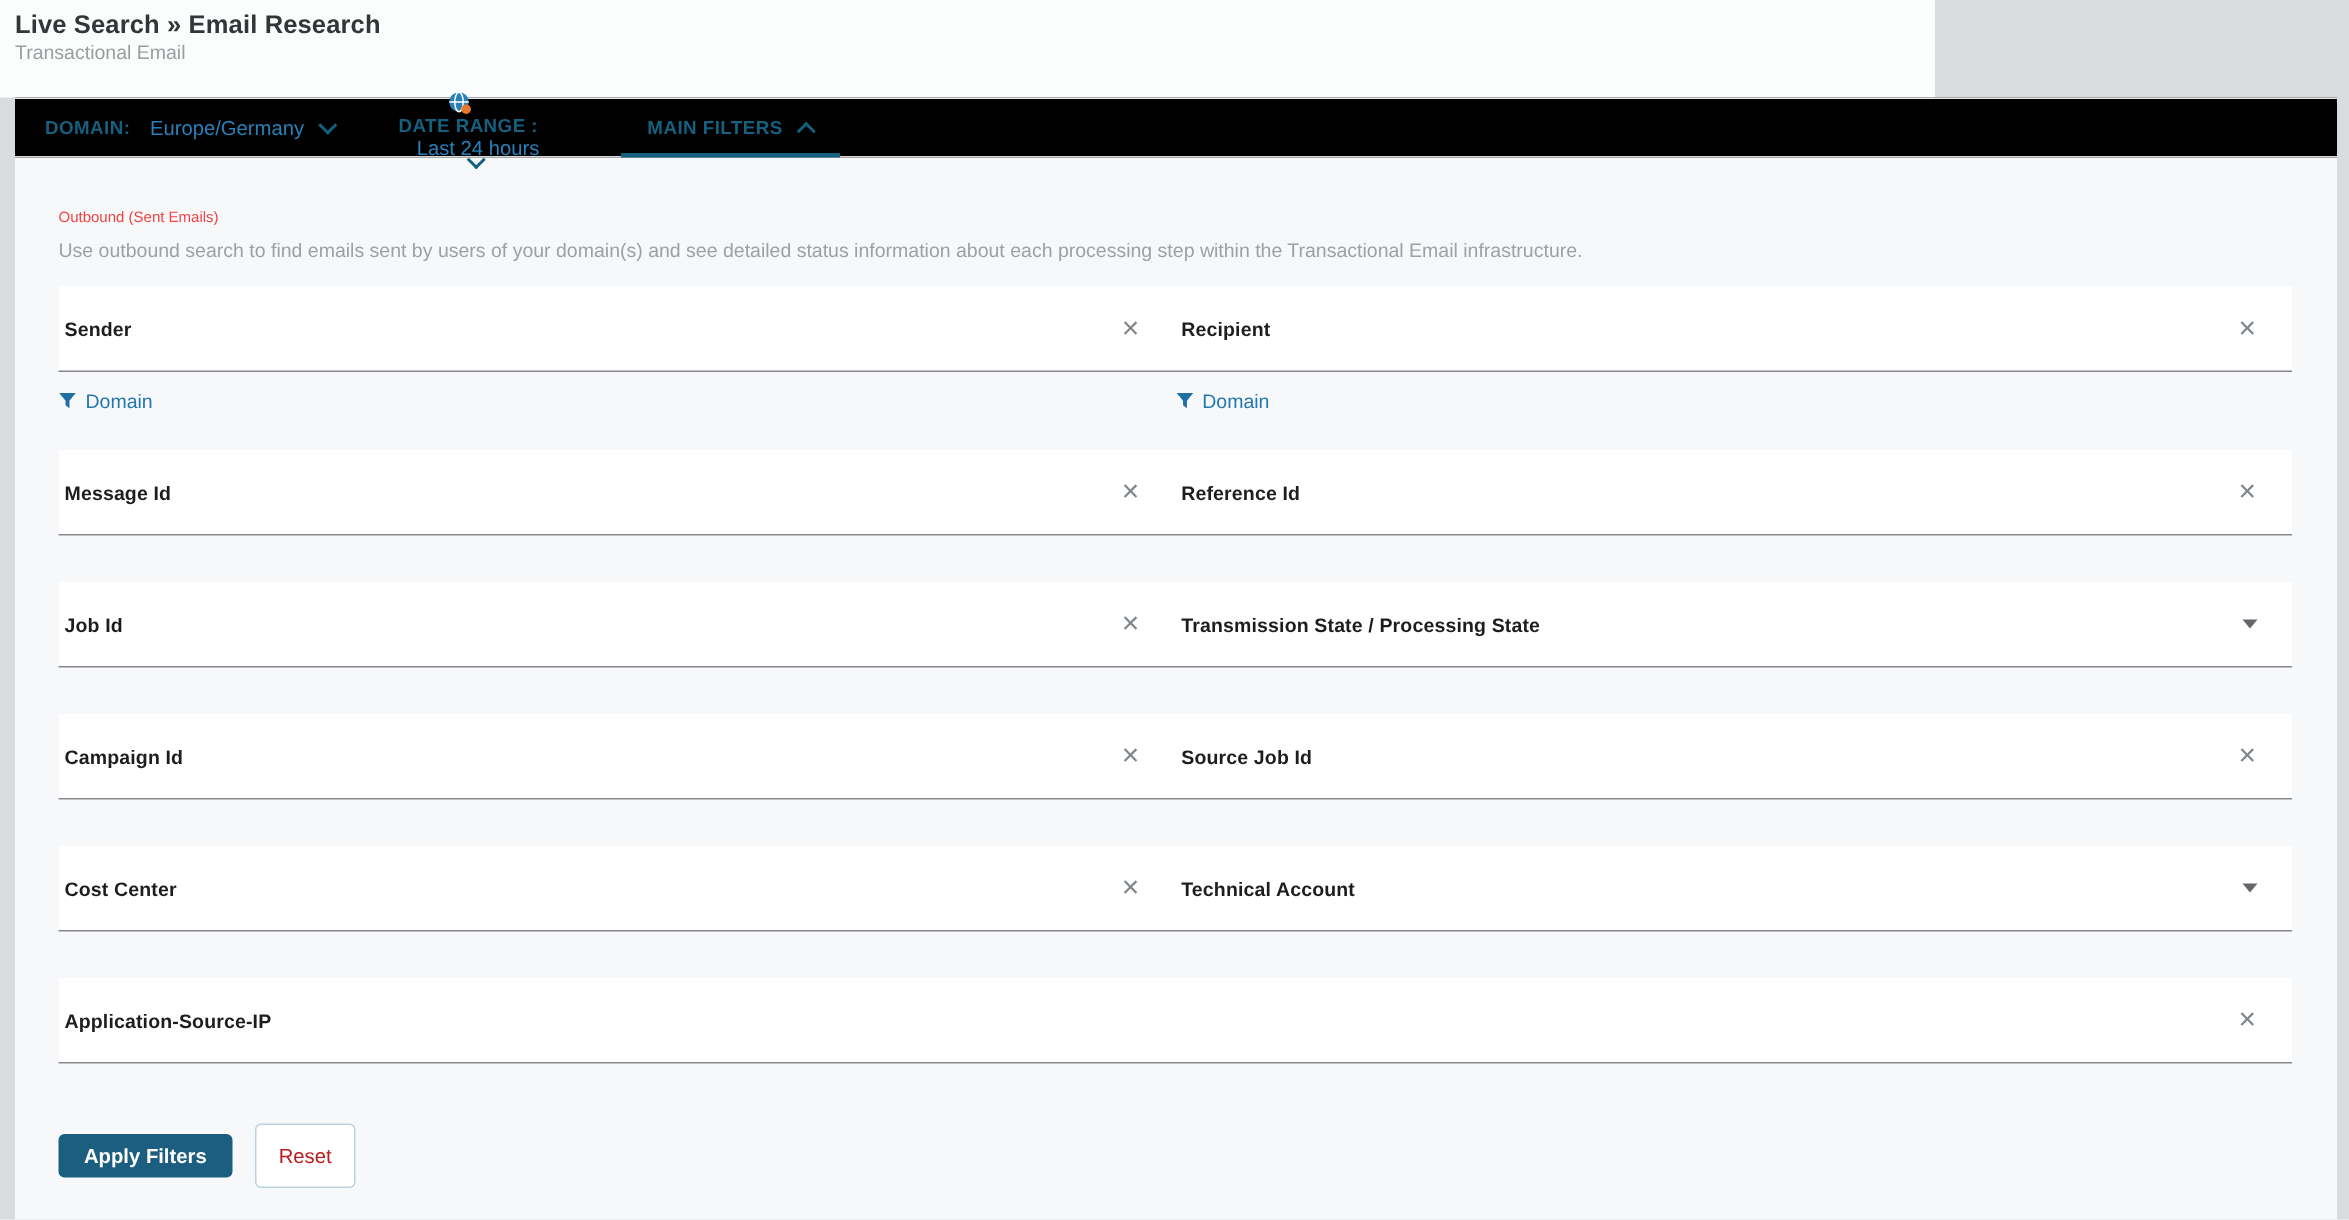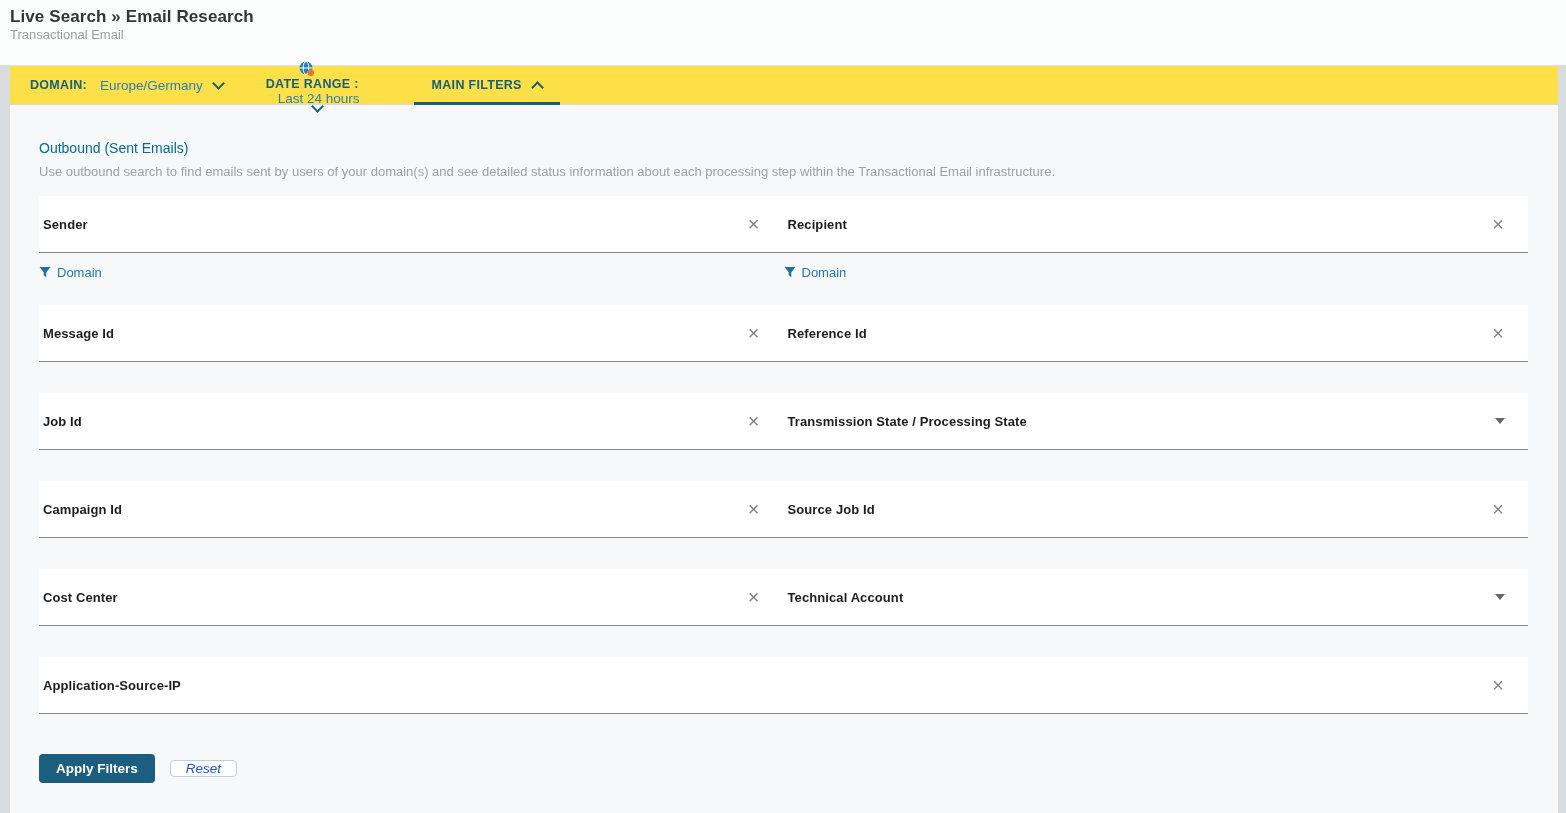--- a/index.html
+++ b/index.html
@@ -4,29 +4,29 @@
 <style>
   html,body{margin:0;padding:0;}
   body{
     width:1566px;height:813px;position:relative;overflow:hidden;
     background:#d9dcdf;
     font-family:"Liberation Sans",sans-serif;
     -webkit-font-smoothing:antialiased;
   }
   
   .page-header{
-    position:absolute;top:0;left:0;width:1566px;height:65px;
+    position:absolute;top:0;left:0;width:1290px;height:65px;
     background:#fbfcfc;box-sizing:border-box;padding:7px 0 0 10px;
   }
   .page-title{margin:0;font-size:17px;font-weight:700;color:#333538;letter-spacing:0.1px;}
   .page-subtitle{font-size:13px;color:#9a9ea1;margin-top:0;}
   
   .panel{position:absolute;top:65px;left:10px;width:1548px;height:748px;}
   .toolbar{
-    height:38px;background:#fde047;position:relative;
+    height:38px;background:#000000;position:relative;
     border-top:1px solid #e3e4e6;border-bottom:1px solid #d7d9db;
     display:flex;align-items:center;padding-left:20px;box-sizing:content-box;
   }
   .tb-group{display:flex;align-items:center;cursor:pointer;}
   .tb-group.domain{margin-right:42px;}
   .tb-group.daterange{margin-right:54px;flex-direction:column;}
   .tb-label{font-size:12.5px;font-weight:700;color:#15607f;letter-spacing:0.3px;}
   .tb-value{font-size:13.5px;color:#2980b9;margin-left:13px;}
   .chev{
     display:inline-block;width:7px;height:7px;
@@ -36,21 +36,21 @@
   .chev.down{transform:rotate(45deg);margin-top:-4px;}
   .chev.up{transform:rotate(-135deg);margin-top:5px;}
   .globe{margin-right:11px;display:flex;align-items:center;}
   .tb-group.mainfilters{position:relative;height:38px;padding:0 18px;}
   .mf-underline{position:absolute;left:0;right:0;bottom:-1px;height:3px;background:#15607f;}
   
   .content{
     height:709px;background:#f7f8fa;box-sizing:border-box;
     padding:35px 30px 0 29px;
   }
-  .section-title{font-size:14px;color:#0369a1;}
+  .section-title{font-size:10px;color:#ef4444;}
   .section-desc{font-size:13px;color:#9ba1a6;margin-top:8px;}
   .rows{margin-top:17px;}
   .row{display:grid;grid-template-columns:1fr 1fr;margin-bottom:31px;}
   .row.first{margin-bottom:24px;}
   .row.ip{display:flex;margin-bottom:0;}
   .field{
     height:57px;background:#ffffff;border-bottom:1px solid #85878a;
     display:flex;align-items:center;justify-content:space-between;
     padding:0 20px 0 4px;box-sizing:border-box;cursor:text;
   }
@@ -75,24 +75,24 @@
     padding:0 22px 0 8px;cursor:pointer;
   }
   .ip-field{flex:1;}
   .actions{margin-top:40px;display:flex;align-items:center;}
   .btn-primary{
     background:#1c5e7f;color:#ffffff;font-weight:700;font-size:13.5px;
     font-family:"Liberation Sans",sans-serif;
     border:none;border-radius:4px;height:29px;padding:0 17px;cursor:pointer;
   }
   .btn-secondary{
-    background:#ffffff;color:#1d4ed8;font-size:13.5px;
+    background:#ffffff;color:#b91c1c;font-size:13.5px;
     font-family:"Liberation Sans",sans-serif;
-    border:1px solid #b9d2de;border-radius:4px;height:17px;padding:0 15px;
-    margin-left:15px;cursor:pointer;font-style:italic;
+    border:1px solid #b9d2de;border-radius:4px;height:43px;padding:0 15px;
+    margin-left:15px;cursor:pointer;
   }
 </style>
 </head>
 <body>
 
 <div class="page-header">
   <h1 class="page-title">Live Search » Email Research</h1>
   <div class="page-subtitle">Transactional Email</div>
 </div>
 

